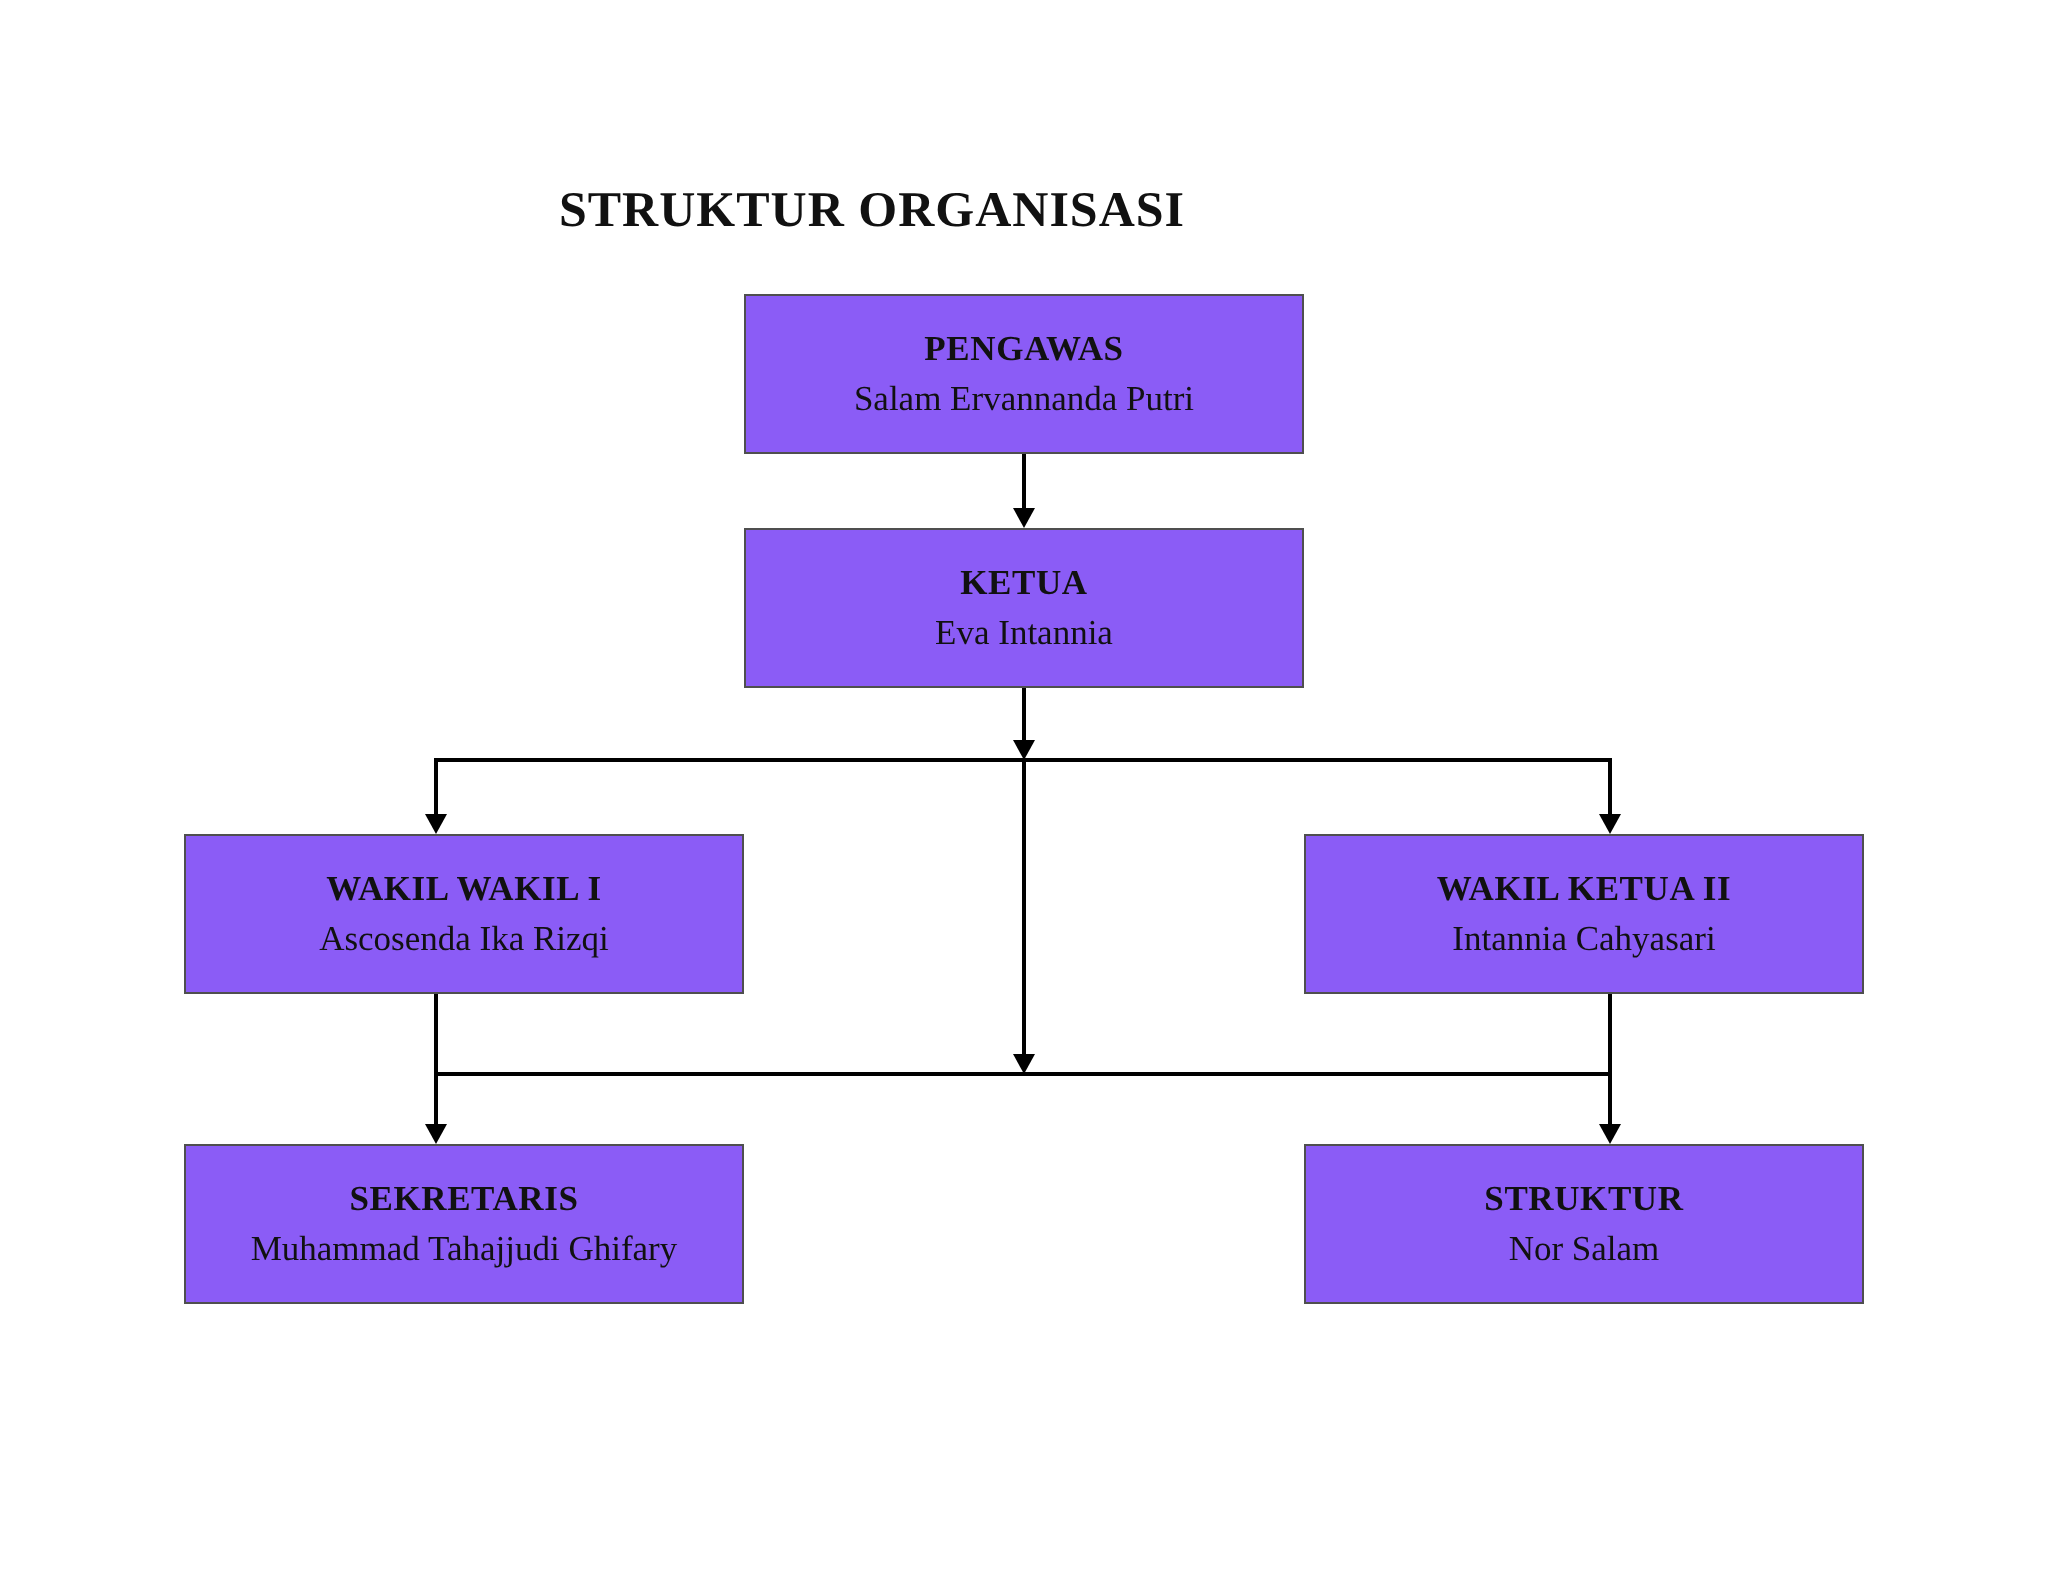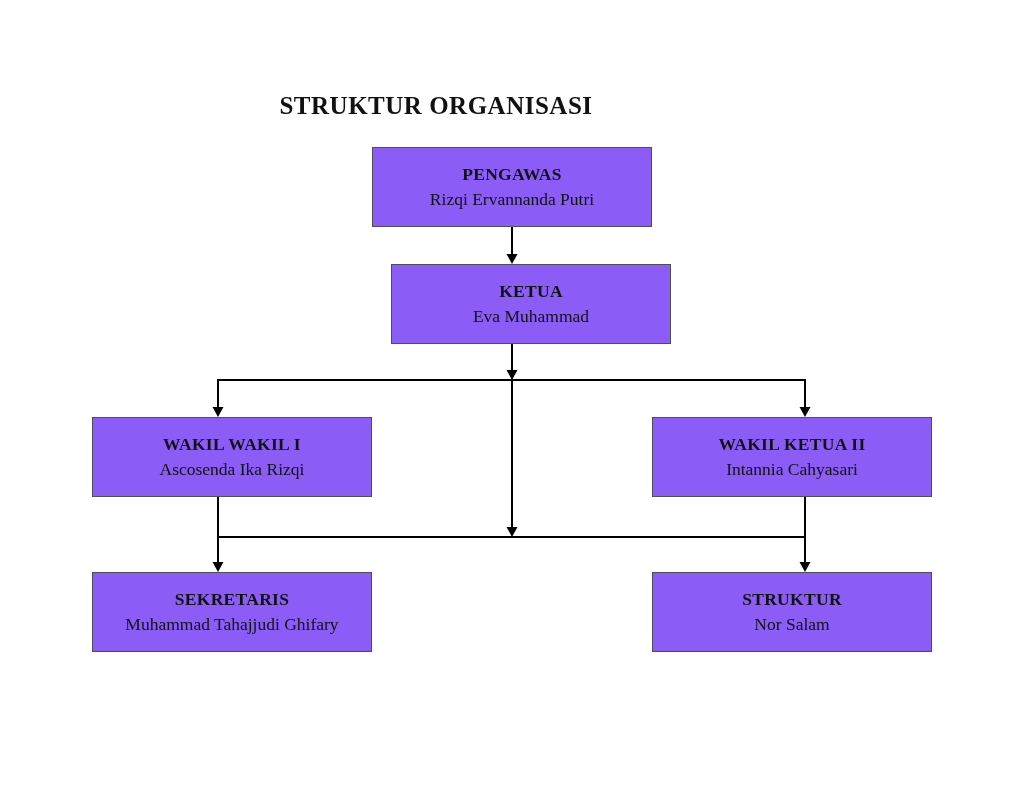--- a/index.html
+++ b/index.html
@@ -49,21 +49,21 @@
   }
   .org-box .role {
     font-weight: bold;
     font-size: 17.5px;
     letter-spacing: 0.3px;
   }
   .org-box .person {
     font-size: 17.5px;
   }
   .pos-pengawas   { left: 372px; top: 147px; }
-  .pos-ketua      { left: 391px; top: 264px; }
+  .pos-ketua      { left: 372px; top: 264px; }
   .pos-wakil1     { left:  92px; top: 417px; }
   .pos-wakil2     { left: 652px; top: 417px; }
   .pos-sekretaris { left:  92px; top: 572px; }
   .pos-bendahara  { left: 652px; top: 572px; }
 </style>
 </head>
 <body>
 
 <div class="canvas">
 
@@ -106,26 +106,26 @@
     </g>
 
     <g>
       <line x1="805" y1="497" x2="805" y2="564" stroke="#000000" stroke-width="2"></line>
       <polygon points="805,572 799.5,562 810.5,562" fill="#000000"></polygon>
     </g>
   </svg>
 
   <div class="org-box pos-pengawas">
     <div class="role">PENGAWAS</div>
-    <div class="person">Rizqi Ervannanda Putri</div>
+    <div class="person">Salam Ervannanda Putri</div>
   </div>
 
   <div class="org-box pos-ketua">
     <div class="role">KETUA</div>
-    <div class="person">Eva Muhammad</div>
+    <div class="person">Eva Intannia</div>
   </div>
 
   <div class="org-box pos-wakil1">
     <div class="role">WAKIL WAKIL I</div>
     <div class="person">Ascosenda Ika Rizqi</div>
   </div>
 
   <div class="org-box pos-wakil2">
     <div class="role">WAKIL KETUA II</div>
     <div class="person">Intannia Cahyasari</div>

